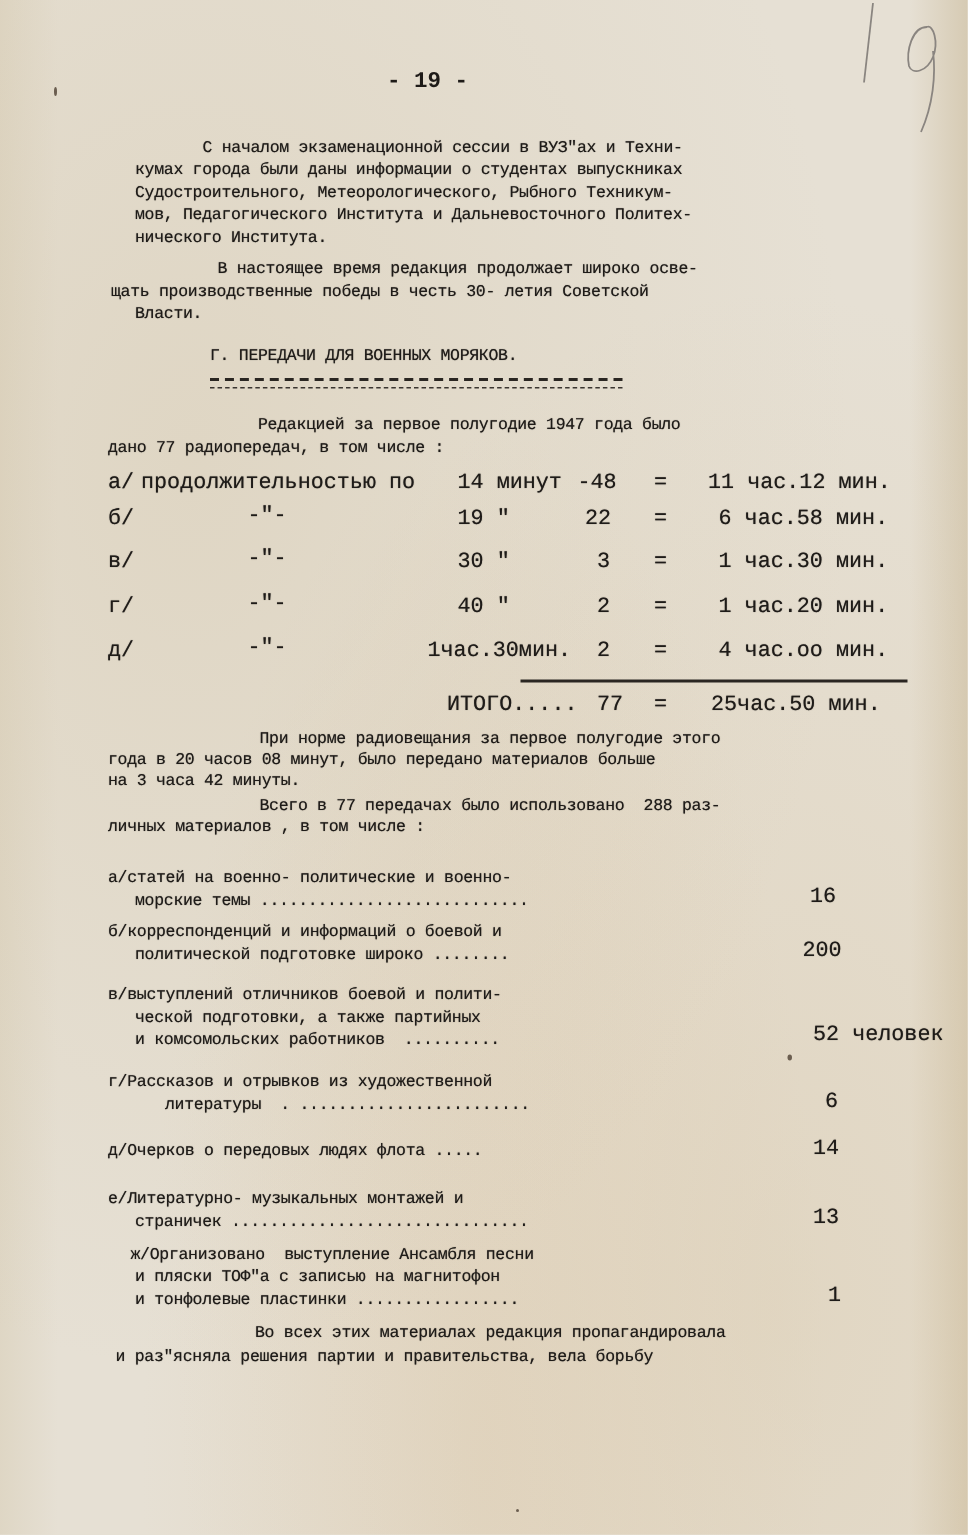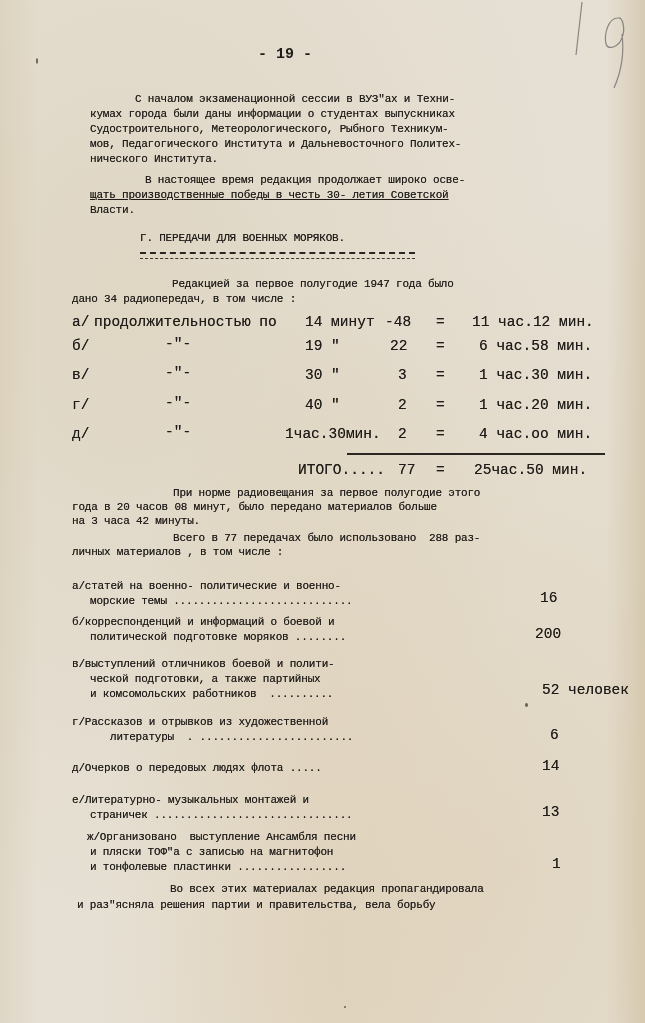--- a/index.html
+++ b/index.html
@@ -84,30 +84,30 @@
 <div>
   <div class="t" style="left:135px; top:91px;">С началом экзаменационной сессии в ВУЗ"ах и Техни-</div>
   <div class="t" style="left:90px; top:106px;">кумах города были даны информации о студентах выпускниках</div>
   <div class="t" style="left:90px; top:121px;">Судостроительного, Метеорологического, Рыбного Техникум-</div>
   <div class="t" style="left:90px; top:136px;">мов, Педагогического Института и Дальневосточного Политех-</div>
   <div class="t" style="left:90px; top:151px;">нического Института.</div>
 </div>
 
 <div>
   <div class="t" style="left:145px; top:172px;">В настоящее время редакция продолжает широко осве-</div>
-  <div class="t" style="left:90px; top:187px;text-decoration:underline;">щать производственные победы в честь 30- летия Советской</div>
+  <div class="t" style="left:74px; top:187px;">щать производственные победы в честь 30- летия Советской</div>
   <div class="t" style="left:90px; top:202px;">Власти.</div>
 </div>
 
 <div class="t" style="left:140px; top:230px;">Г. ПЕРЕДАЧИ ДЛЯ ВОЕННЫХ МОРЯКОВ.</div>
 <div class="heading-underline"></div>
 
 <div>
   <div class="t" style="left:172px; top:276px;">Редакцией за первое полугодие 1947 года было</div>
-  <div class="t" style="left:72px; top:291px;">дано 34 радиопередач, в том числе :</div>
+  <div class="t" style="left:72px; top:291px;">дано 77 радиопередач, в том числе :</div>
 </div>
 
 <div>
 
   <div>
     <span class="num" style="left:72px; top:314px;">а/</span>
     <span class="num" style="left:94px; top:314px;">продолжительностью по</span>
     <span class="num" style="left:305px; top:314px;">14 минут</span>
     <span class="num" style="left:385px; top:314px;">-48</span>
     <span class="num" style="left:436px; top:314px;">=</span>
@@ -170,21 +170,21 @@
 <div>
 
   <div>
     <div class="t" style="left:72px; top:578px;">а/статей на военно- политические и военно-</div>
     <div class="t" style="left:90px; top:593px;">морские темы ............................</div>
     <span class="num" style="left:540px; top:590px;">16</span>
   </div>
 
   <div>
     <div class="t" style="left:72px; top:614px;">б/корреспонденций и информаций о боевой и</div>
-    <div class="t" style="left:90px; top:629px;">политической подготовке моряков ........</div>
+    <div class="t" style="left:90px; top:629px;">политической подготовке широко ........</div>
     <span class="num" style="left:535px; top:626px;">200</span>
   </div>
 
   <div>
     <div class="t" style="left:72px; top:656px;">в/выступлений отличников боевой и полити-</div>
     <div class="t" style="left:90px; top:671px;">ческой подготовки, а также партийных</div>
     <div class="t" style="left:90px; top:686px;">и комсомольских работников  ..........</div>
     <span class="num" style="left:542px; top:682px;">52 человек</span>
   </div>
 

